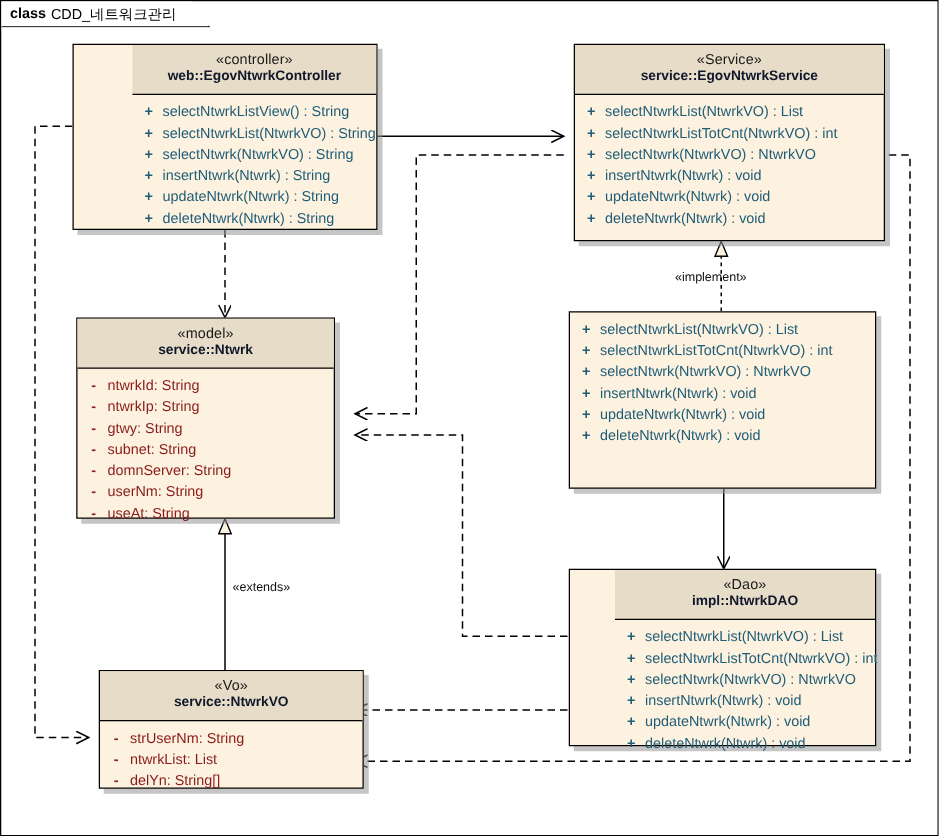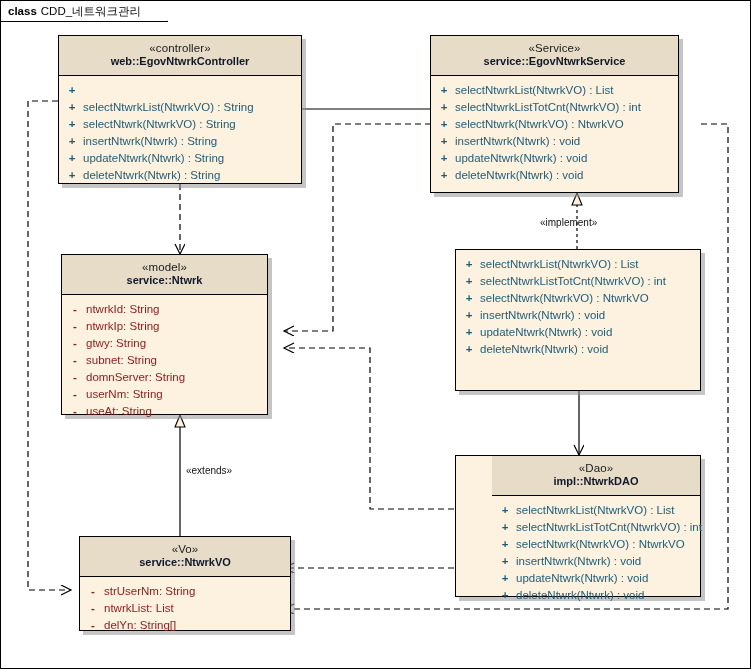--- a/index.html
+++ b/index.html
@@ -156,28 +156,29 @@
     </g>
 
     <g>
       <line x1="179" y1="535" x2="179" y2="414" stroke="#000" stroke-width="1.2" marker-end="url(#hollowTri)"></line>
     </g>
   </svg>
 
   <div class="lbl" style="left:539px; top:216px;">«implement»</div>
   <div class="lbl" style="left:144px; top:464px;margin-left:41px;">«extends»</div>
 
-  <div class="cls" style="left:57px; top:34px; width:244px; height:149px;">
+  <div class="cls" style="left:57px; top:34px; width:244px; height:149px;padding-left:47px;">
     <div class="cls-head">
       <div class="cls-stereo">«controller»</div>
       <div class="cls-name">web::EgovNtwrkController</div>
     </div>
     <div class="cls-body">
       <div class="member op">
           <span class="vis">+</span>
+          <span>selectNtwrkListView() : String</span>
         </div>
       <div class="member op">
           <span class="vis">+</span>
           <span>selectNtwrkList(NtwrkVO) : String</span>
         </div>
       <div class="member op">
           <span class="vis">+</span>
           <span>selectNtwrk(NtwrkVO) : String</span>
         </div>
       <div class="member op">
@@ -188,21 +189,21 @@
           <span class="vis">+</span>
           <span>updateNtwrk(Ntwrk) : String</span>
         </div>
       <div class="member op">
           <span class="vis">+</span>
           <span>deleteNtwrk(Ntwrk) : String</span>
         </div>
     </div>
   </div>
 
-  <div class="cls" style="left:429px; top:34px; width:249px; height:158px;">
+  <div class="cls" style="left:458px; top:34px; width:249px; height:158px;">
     <div class="cls-head">
       <div class="cls-stereo">«Service»</div>
       <div class="cls-name">service::EgovNtwrkService</div>
     </div>
     <div class="cls-body">
       <div class="member op">
           <span class="vis">+</span>
           <span>selectNtwrkList(NtwrkVO) : List</span>
         </div>
       <div class="member op">

